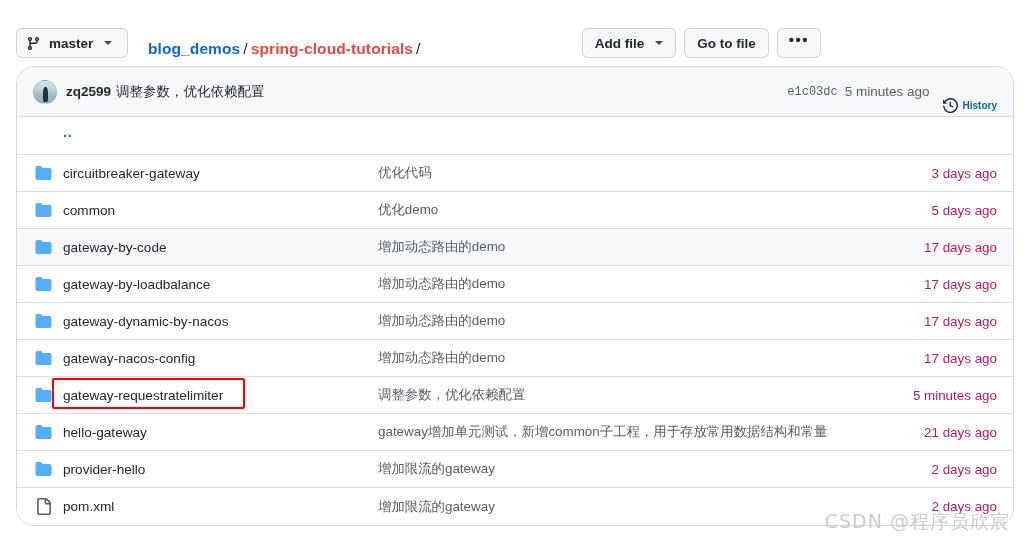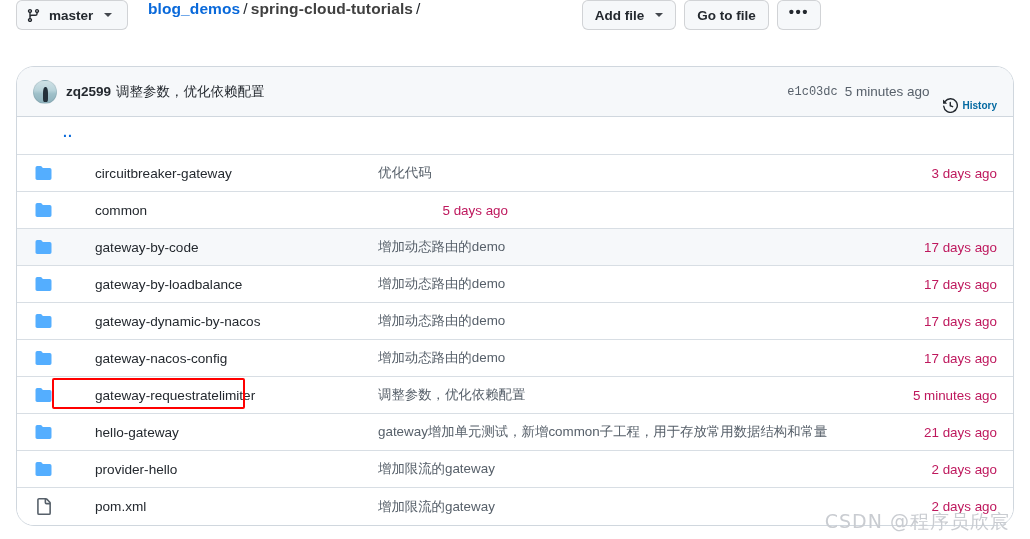--- a/index.html
+++ b/index.html
@@ -16,21 +16,21 @@
     overflow: hidden;
     background: #ffffff;
   }
 
   
   .toolbar {
     position: absolute;
     left: 0; top: 0;
     width: 827px; height: 58px;
     display: flex;
-    align-items: flex-start;
+    align-items: flex-end;
     padding: 0 6px 0 16px;
   }
   .btn {
     display: inline-flex;
     align-items: center;
     gap: 6px;
     height: 30px;
     padding: 0 12px;
     border: 1px solid rgba(27,31,36,0.17);
     border-radius: 6px;
@@ -60,21 +60,21 @@
     font-weight: 600;
     letter-spacing: .1px;
     white-space: nowrap;
   }
   .breadcrumb a {
     color: #0969da;
     text-decoration: none;
     font-weight: 600;
   }
   .breadcrumb .sep { color: #24292f; font-weight: 400; margin: 0 3px; }
-  .breadcrumb .cur { color: #404040; font-weight: 600; }
+  .breadcrumb .cur { color: #ef4444; font-weight: 600; }
 
   .toolbar-right {
     margin-left: auto;
     display: flex;
     align-items: center;
     gap: 8px;
   }
   .btn-dots { padding: 0 11px; letter-spacing: 1px; font-size: 14px; }
   .dots {
     display: inline-block;
@@ -184,21 +184,21 @@
   .cell-name {
     width: 315px;
     flex: 0 0 315px;
     font-size: 13.6px;
     color: #24292f;
     white-space: nowrap;
     overflow: hidden;
     text-overflow: ellipsis;
     padding-right: 8px;
   }
-  .cell-name .nm { color: #24292f; text-decoration: none; cursor: pointer; margin-left: 32px; }
+  .cell-name .nm { color: #24292f; text-decoration: none; cursor: pointer; }
   .cell-msg {
     flex: 1 1 auto;
     font-size: 13.4px;
     color: #57606a;
     white-space: nowrap;
     overflow: hidden;
     text-overflow: ellipsis;
     padding-right: 10px;
   }
   .cell-time {
@@ -323,20 +323,21 @@
           <div class="cell-msg">优化代码</div>
           <div class="cell-time">3 days ago</div>
         </div>
         <div class="row">
           <div class="cell-icon">
             <svg class="ic-folder" viewBox="0 0 16 16" fill="#54aeff">
               <path d="M1.75 1A1.75 1.75 0 0 0 0 2.75v10.5C0 14.216.784 15 1.75 15h12.5A1.75 1.75 0 0 0 16 13.25v-8.5A1.75 1.75 0 0 0 14.25 3H7.5a.25.25 0 0 1-.2-.1l-.9-1.2C6.07 1.26 5.55 1 5 1H1.75Z"></path>
             </svg>
           </div>
           <div class="cell-name"><span class="nm">common</span></div>
+          <div class="cell-msg">优化demo</div>
           <div class="cell-time">5 days ago</div>
         </div>
         <div class="row alt">
           <div class="cell-icon">
             <svg class="ic-folder" viewBox="0 0 16 16" fill="#54aeff">
               <path d="M1.75 1A1.75 1.75 0 0 0 0 2.75v10.5C0 14.216.784 15 1.75 15h12.5A1.75 1.75 0 0 0 16 13.25v-8.5A1.75 1.75 0 0 0 14.25 3H7.5a.25.25 0 0 1-.2-.1l-.9-1.2C6.07 1.26 5.55 1 5 1H1.75Z"></path>
             </svg>
           </div>
           <div class="cell-name"><span class="nm">gateway-by-code</span></div>
           <div class="cell-msg">增加动态路由的demo</div>

